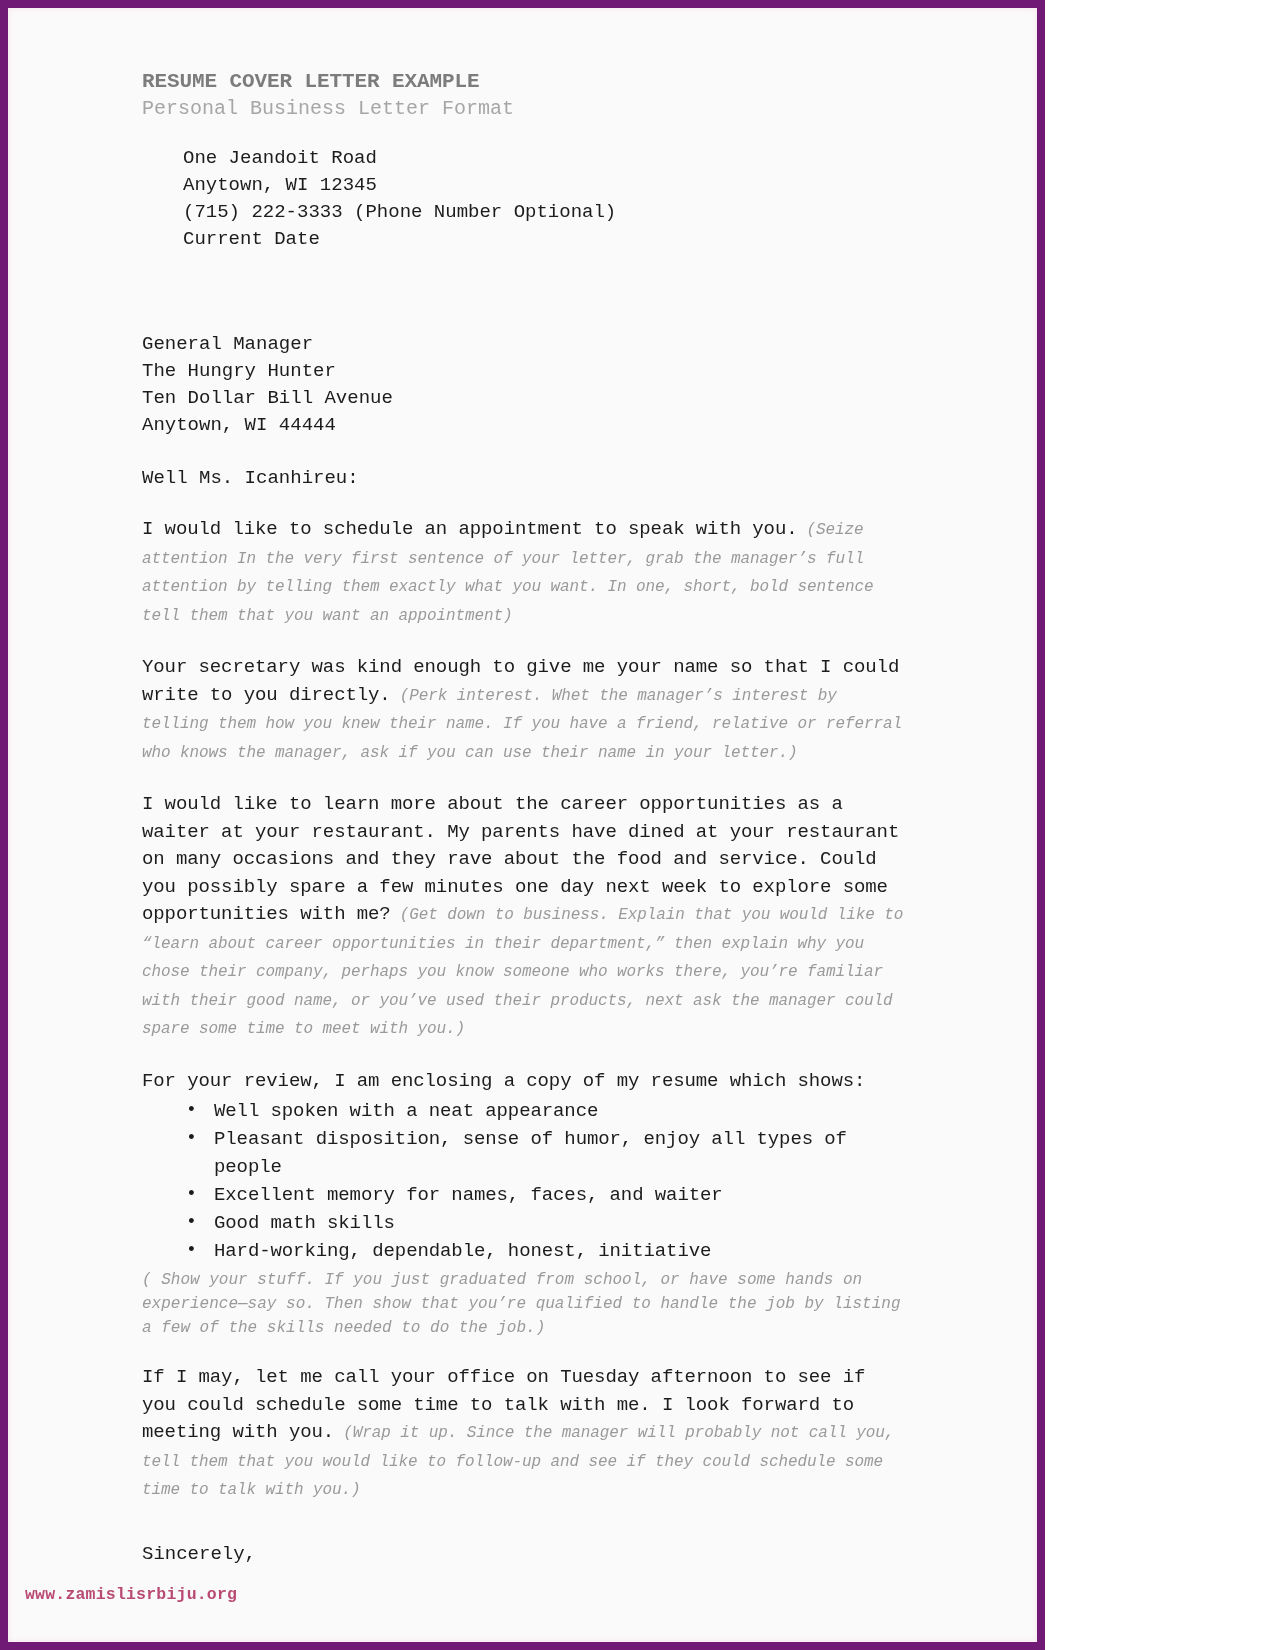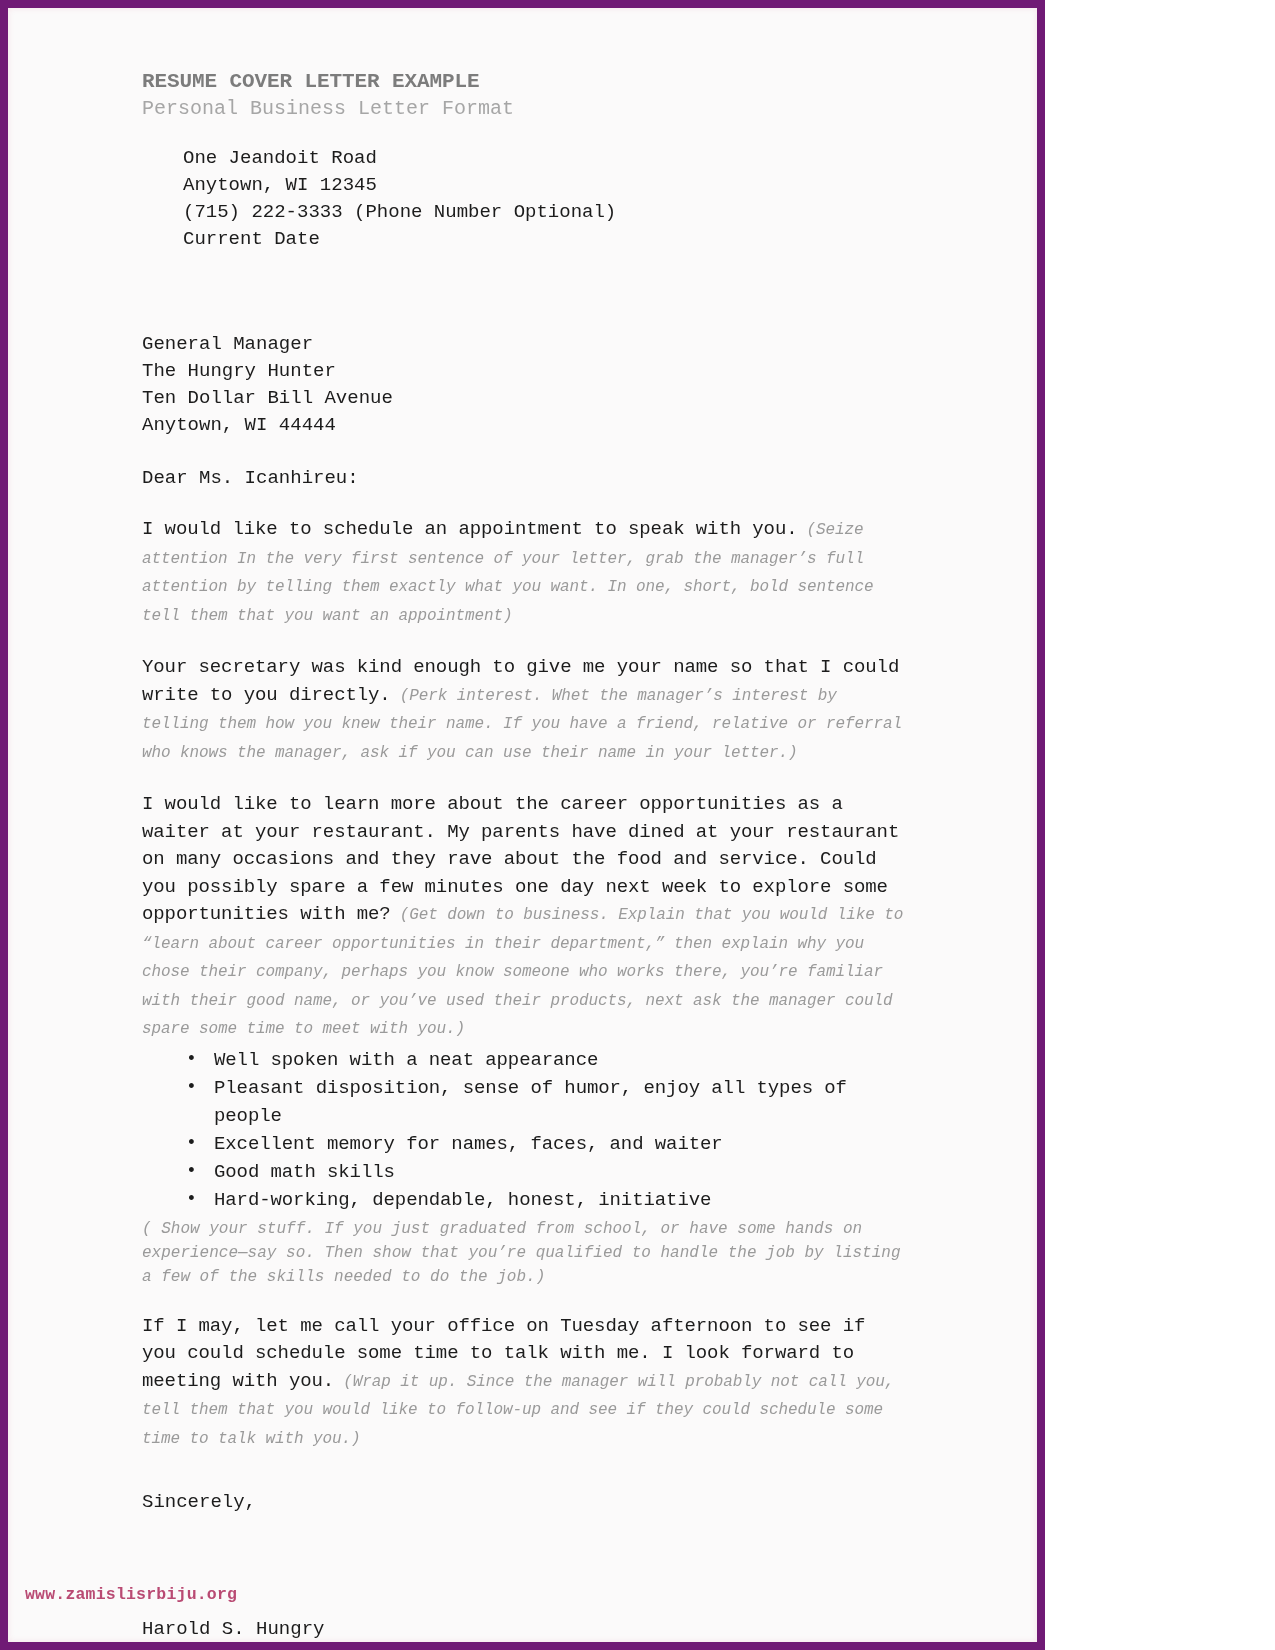--- a/index.html
+++ b/index.html
@@ -110,28 +110,29 @@
       <div>Current Date</div>
     </div>
 
     <div class="address-block recipient">
       <div>General Manager</div>
       <div>The Hungry Hunter</div>
       <div>Ten Dollar Bill Avenue</div>
       <div>Anytown, WI 44444</div>
     </div>
 
-    <p class="salutation">Dear Ms. Icanhireu:</p>
+    <p class="salutation">Well Ms. Icanhireu:</p>
 
     <p class="para"><span>I would like to schedule an appointment to speak with you.</span><span class="note">(Seize attention  In the very first sentence of your letter, grab the manager’s full attention by telling them exactly what you want. In one, short, bold sentence tell them that you want an appointment)</span></p>
 
     <p class="para"><span>Your secretary was kind enough to give me your name so that I could write to you directly.</span><span class="note">(Perk interest.  Whet the manager’s interest by telling them how you knew their name.  If you have a friend, relative or referral who knows the manager, ask if you can use their name in your letter.)</span></p>
 
     <p class="para"><span>I would like to learn more about the career opportunities as a waiter at your restaurant.  My parents have dined at your restaurant on many occasions and they rave about the food and service.  Could you possibly spare a few minutes one day next week to explore some opportunities with me?</span><span class="note">(Get down to business.  Explain that you would like to “learn about career opportunities in their department,” then explain why you chose their company, perhaps you know someone who works there, you’re familiar with their good name, or you’ve used their products, next ask the manager could spare some time to meet with you.)</span></p>
 
+    <p class="para">For your review, I am enclosing a copy of my resume which shows:</p>
 
     <ul class="bullets">
       <li><span class="dot">•</span><span>Well spoken with a neat appearance</span></li>
       <li><span class="dot">•</span><span>Pleasant disposition, sense of humor, enjoy all types of people</span></li>
       <li><span class="dot">•</span><span>Excellent memory for names, faces, and waiter</span></li>
       <li><span class="dot">•</span><span>Good math skills</span></li>
       <li><span class="dot">•</span><span>Hard-working, dependable, honest, initiative</span></li>
     </ul>
 
     <p class="note note-block">( Show your stuff.  If you just graduated from school, or have some hands on experience—say so.  Then show that you’re qualified to handle the job by listing a few of the skills needed to do the job.)</p>

